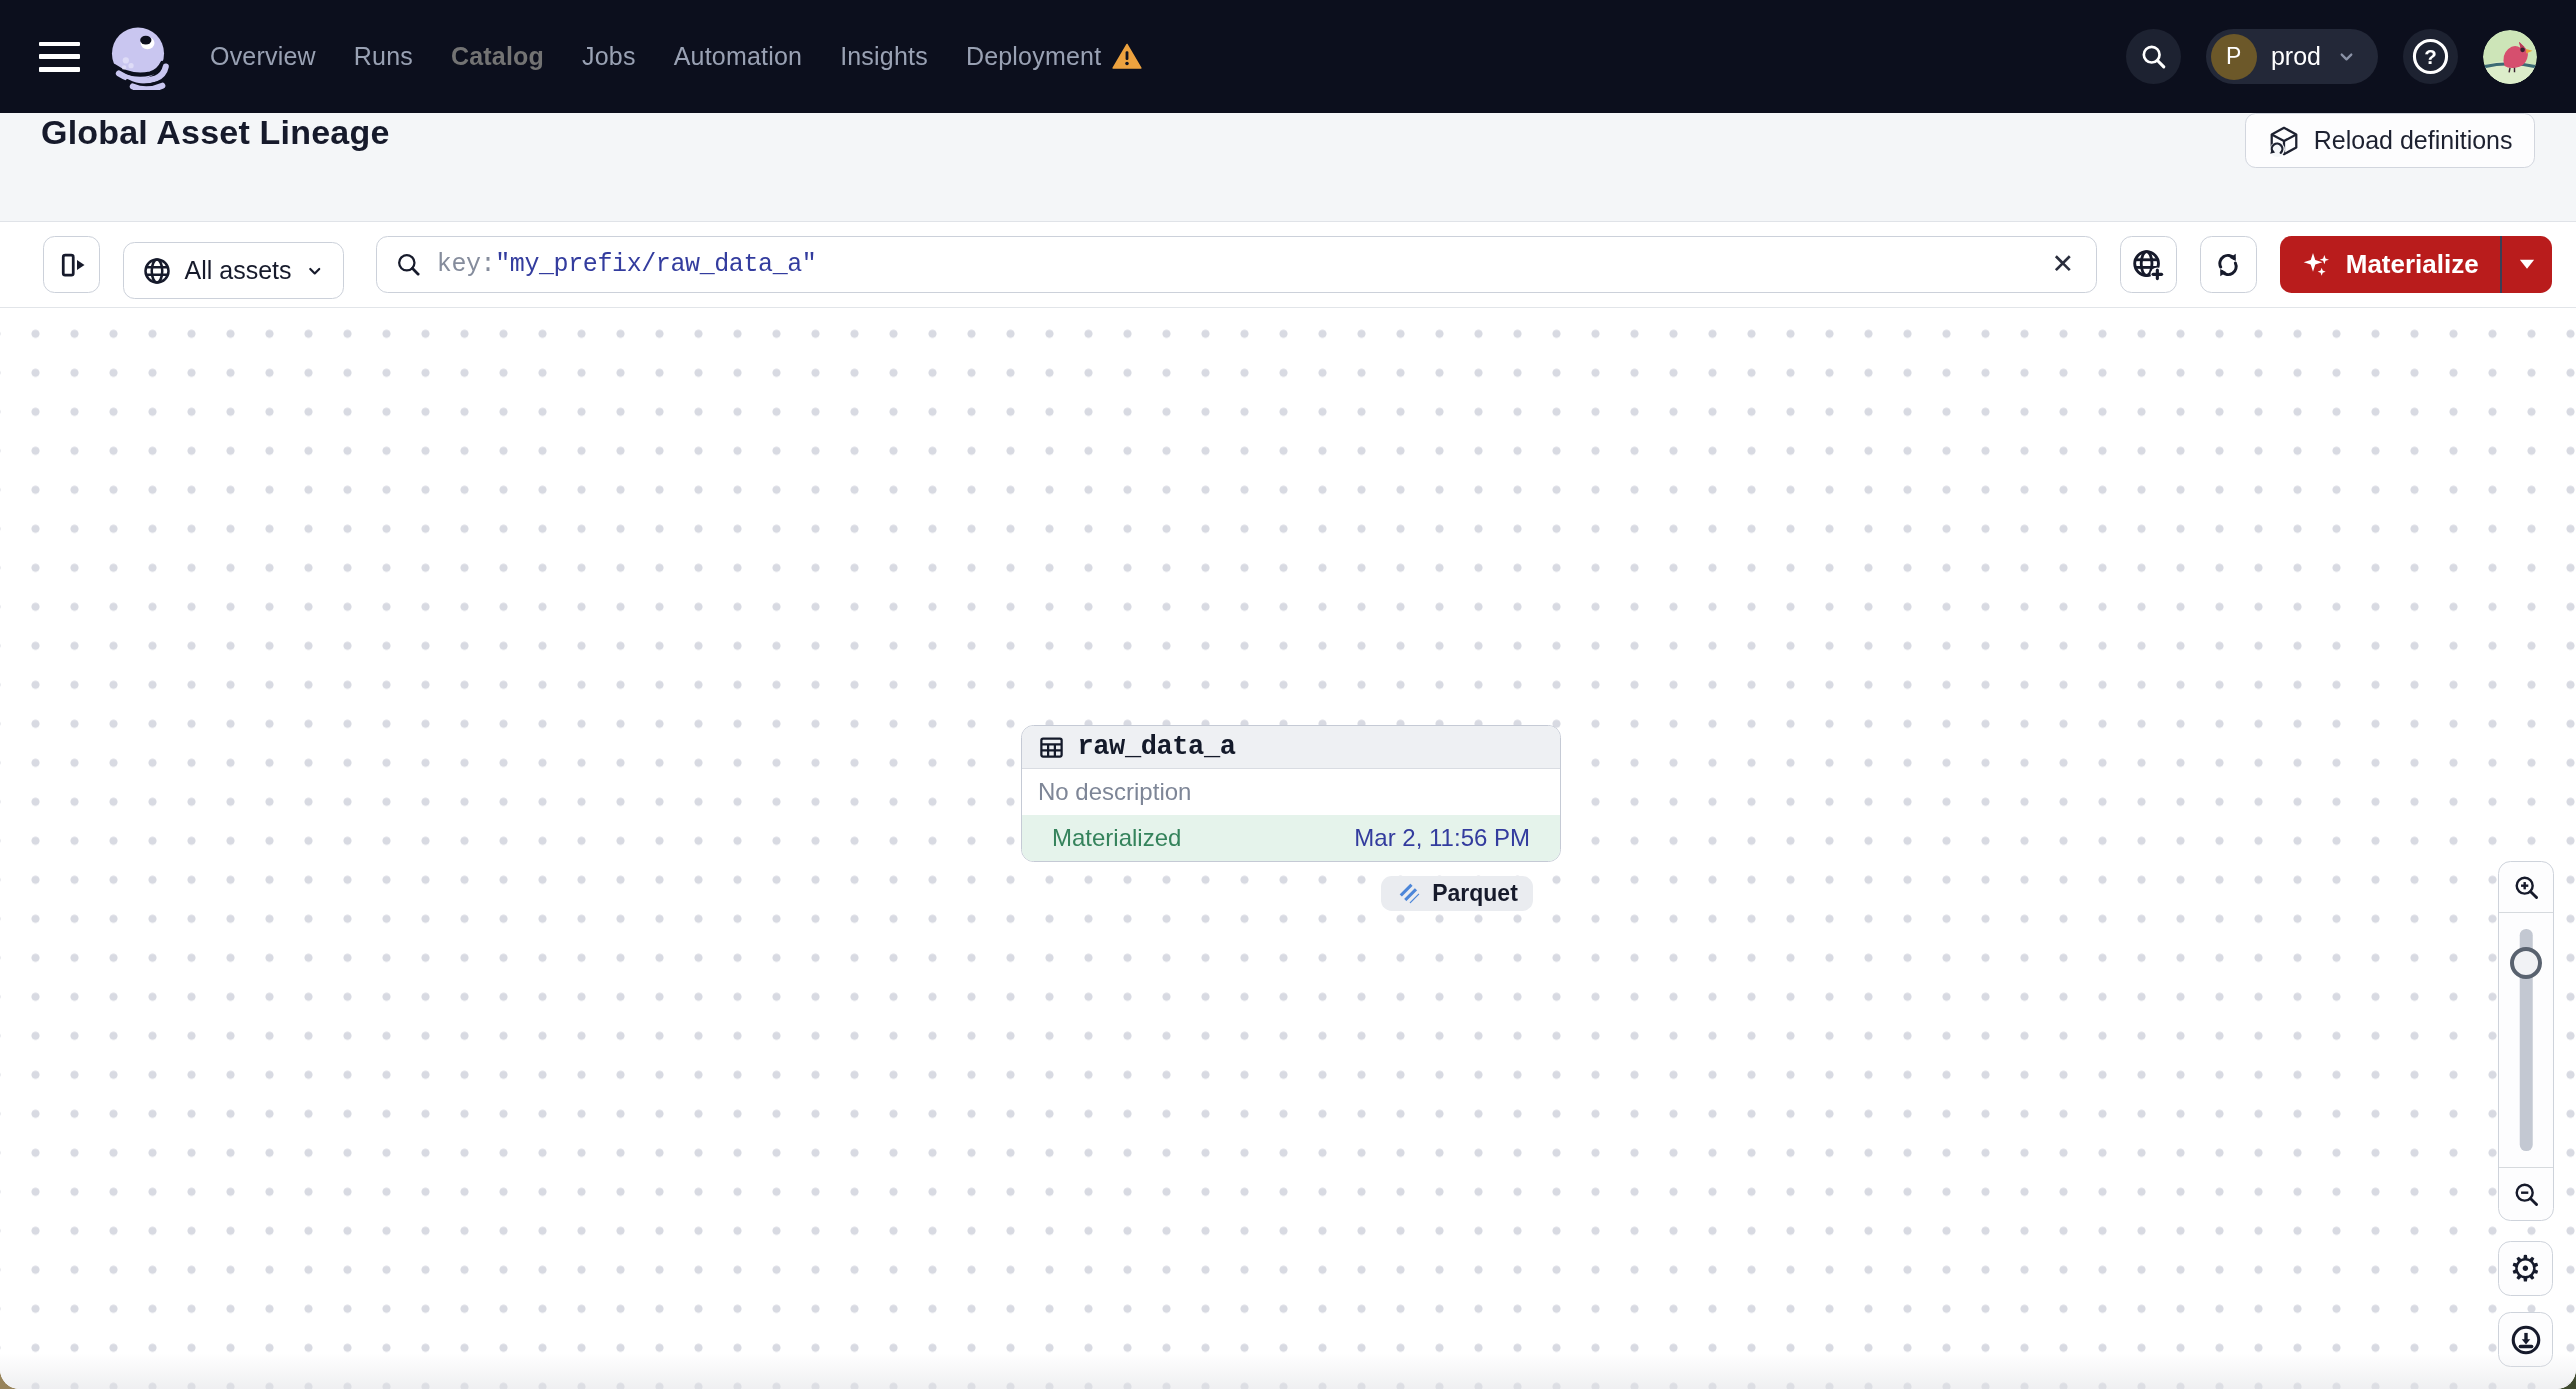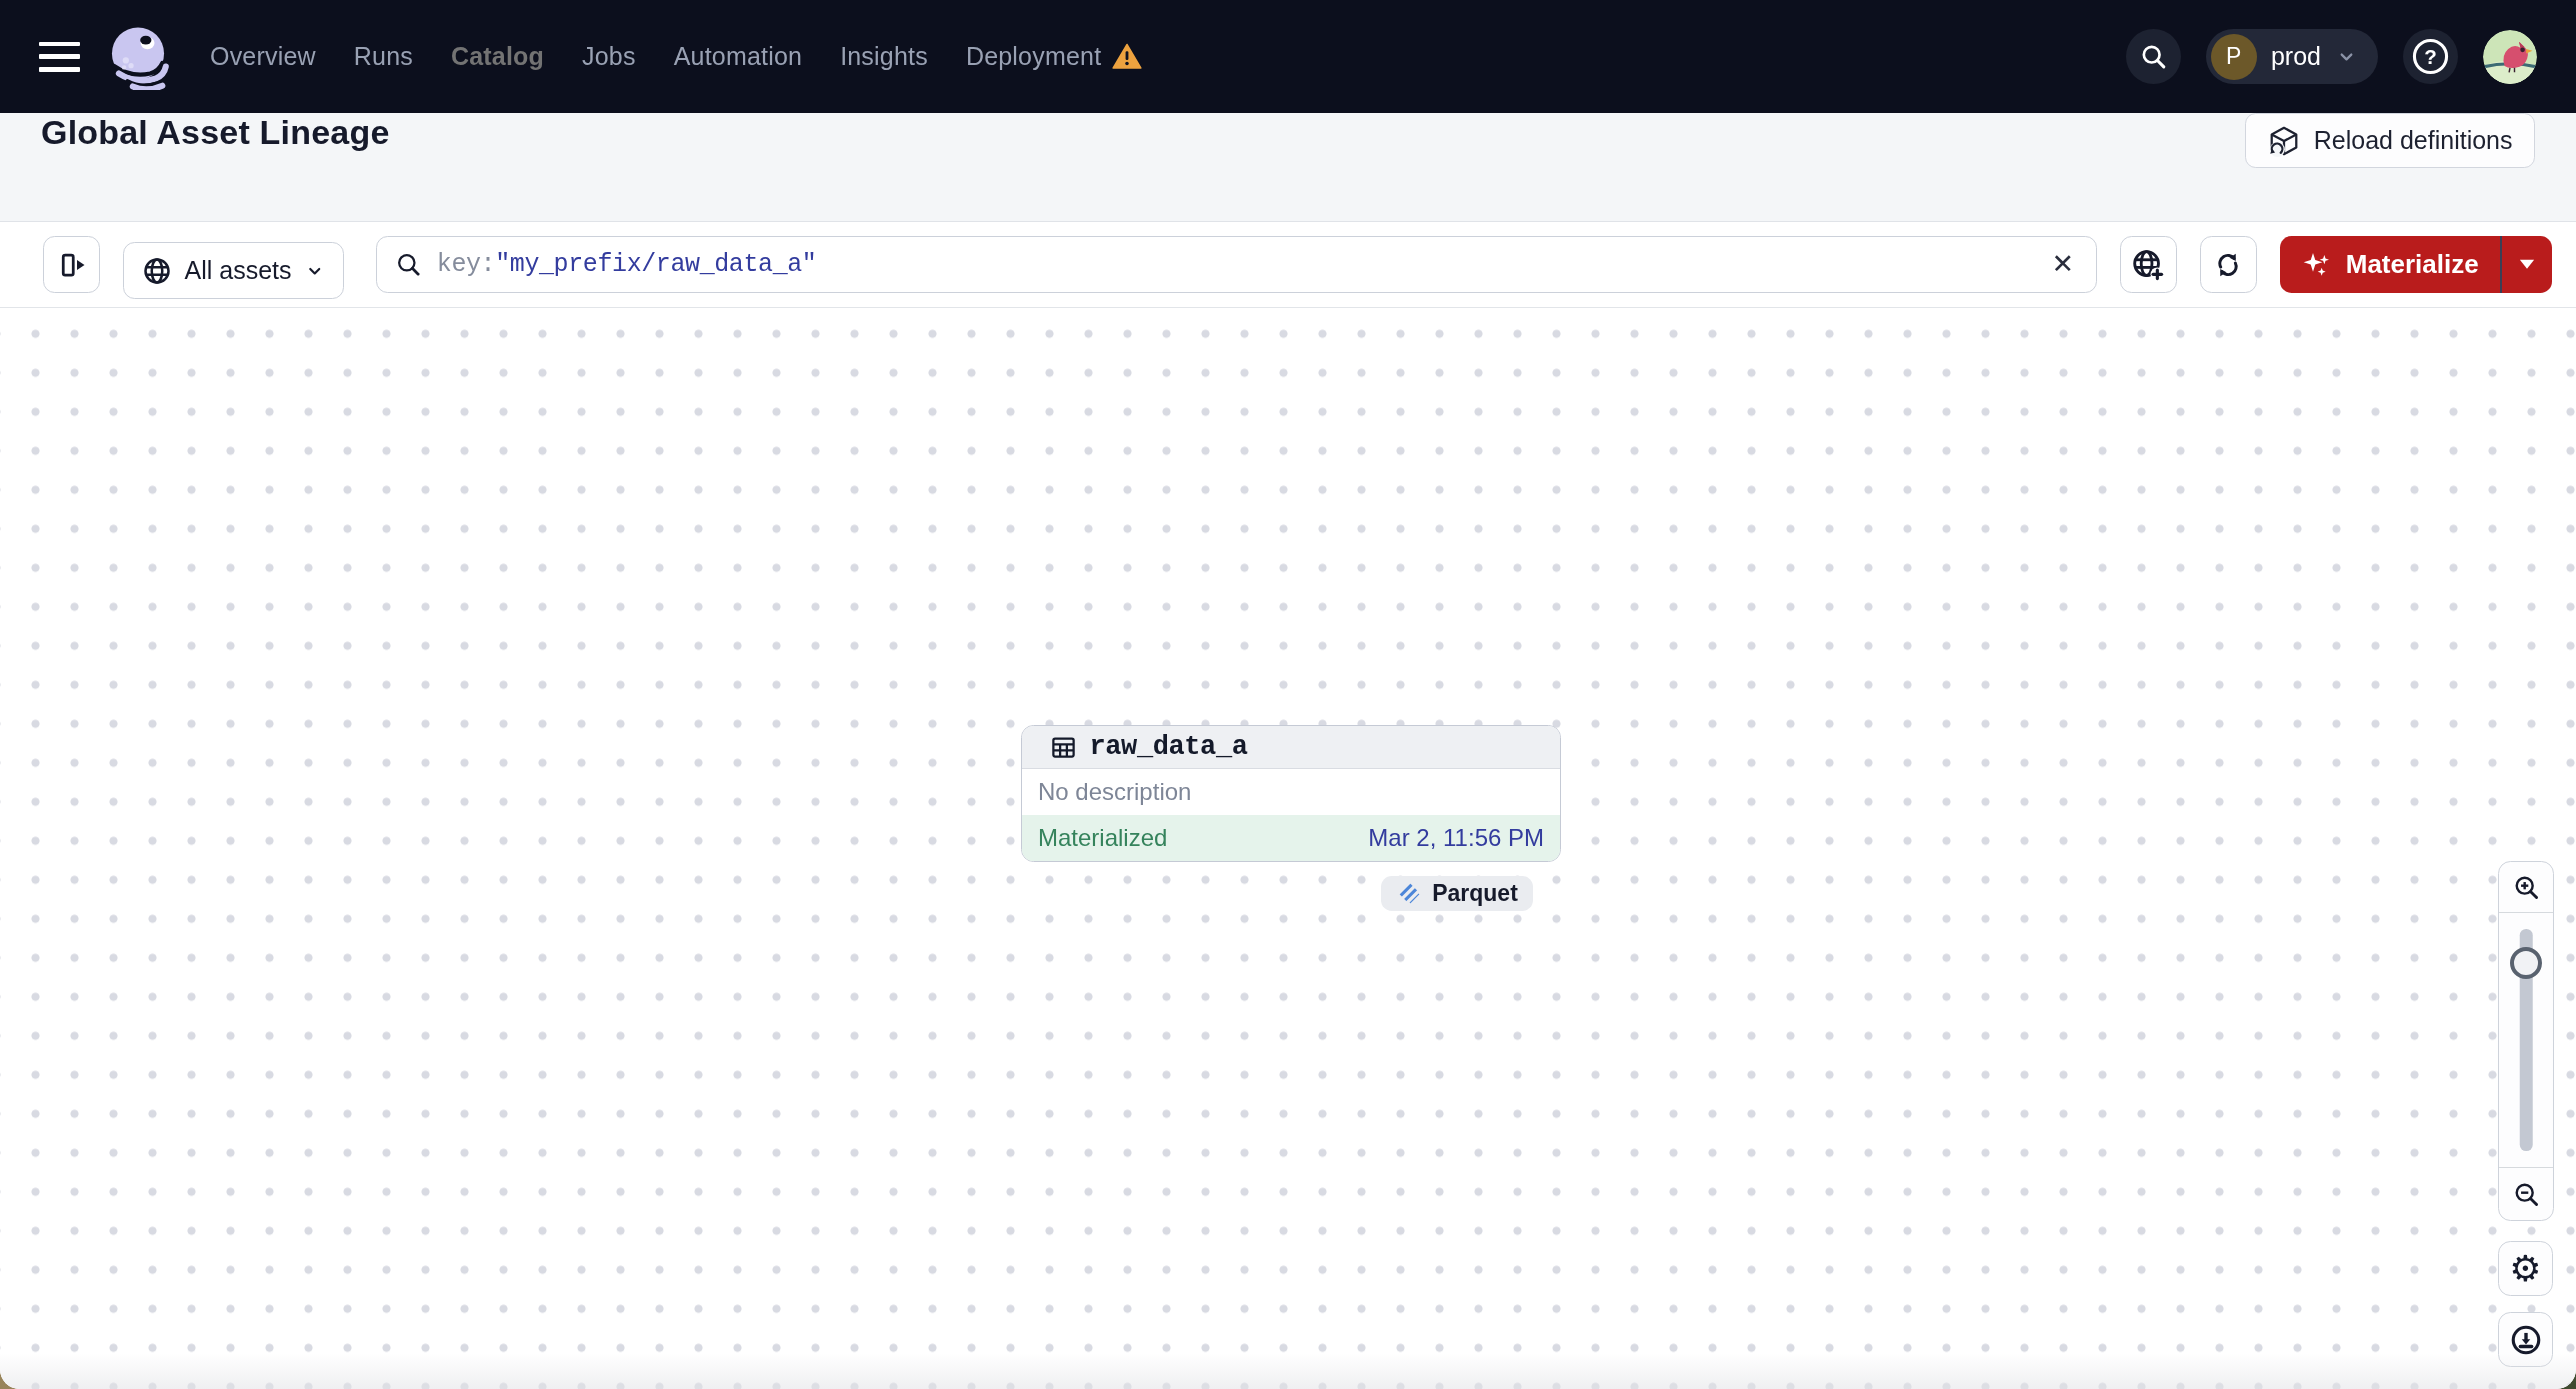--- a/index.html
+++ b/index.html
@@ -120,27 +120,27 @@
     pointer-events: none;
   }
 
   .asset-node {
     position: absolute; left: 1021px; top: 417px; width: 540px;
     background: #ffffff; border: 1.8px solid #c5cad5; border-radius: 12.5px;
     overflow: hidden; cursor: pointer;
   }
   .an-header {
     height: 43px; background: #eef0f3; border-bottom: 1.8px solid #d9dce2;
-    display: flex; align-items: center; gap: 12.5px; padding: 0 28px;
+    display: flex; align-items: center; gap: 12.5px; padding: 0 16px;
   }
   .an-name { font-family: "Liberation Mono", "DejaVu Sans Mono", monospace; font-size: 27px; font-weight: 700; color: #141a2a; letter-spacing: -0.4px; }
   .an-desc { height: 46px; display: flex; align-items: center; padding: 16px 16px; font-size: 24px; color: #7e8697; background: #ffffff; }
   .an-status {
     height: 46px; background: #e5f3eb;
-    display: flex; align-items: center; justify-content: space-between; padding: 0 16px;
+    display: flex; align-items: center; justify-content: space-between; padding: 0 30px;
     font-size: 24px;
   }
   .an-status .status-label { color: #35835c; }
   .an-status .status-time { color: #333c9e; }
 
   .asset-tag {
     position: absolute; left: 1381px; top: 568px; width: 152px; height: 35px;
     background: #eaecf0; border-radius: 10.7px;
     display: flex; align-items: center; justify-content: center; gap: 9px;
     font-size: 23px; font-weight: 700; color: #161a2b; cursor: pointer; border: none;

